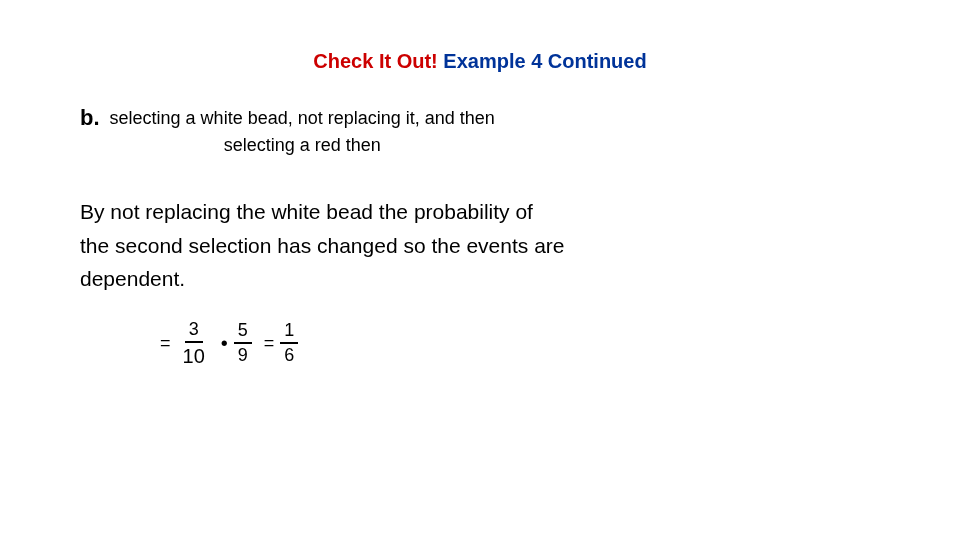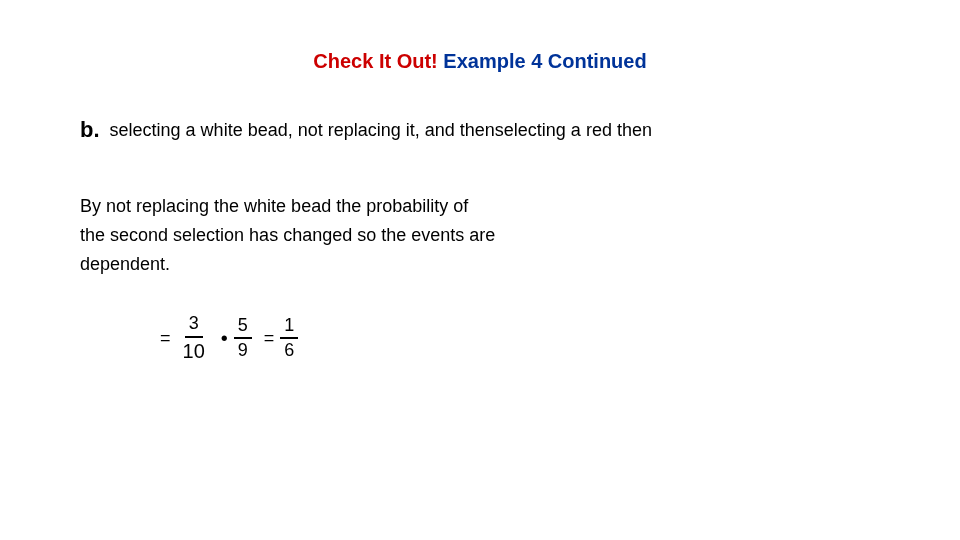--- a/index.html
+++ b/index.html
@@ -13,21 +13,21 @@
       color: #000000;
       overflow: hidden;
     }
 
     .page {
       width: 960px;
       height: 540px;
       padding: 50px 80px 40px 80px;
       display: flex;
       flex-direction: column;
-      gap: 16px;
+      gap: 4px;
     }
 
     .title {
       text-align: center;
       font-size: 20px;
       font-weight: bold;
       margin-bottom: 28px;
     }
 
     .title-red {
@@ -48,31 +48,32 @@
     .b-label {
       font-weight: bold;
       font-size: 22px;
       margin-right: 10px;
       flex-shrink: 0;
       font-family: Arial, sans-serif;
     }
 
     .b-content {
       display: flex;
-      flex-direction: row;
+      flex-direction: column;
+      text-align: center;
     }
 
     .b-text {
       font-size: 18px;
       line-height: 1.5;
     }
 
     .explanation {
       margin-top: 16px;
-      font-size: 18px;
+      font-size: 21px;
       line-height: 1.6;
       margin-bottom: 18px;
     }
 
     .probability-line {
       font-size: 18px;
       margin-bottom: 18px;
       font-style: italic;
     }
 

